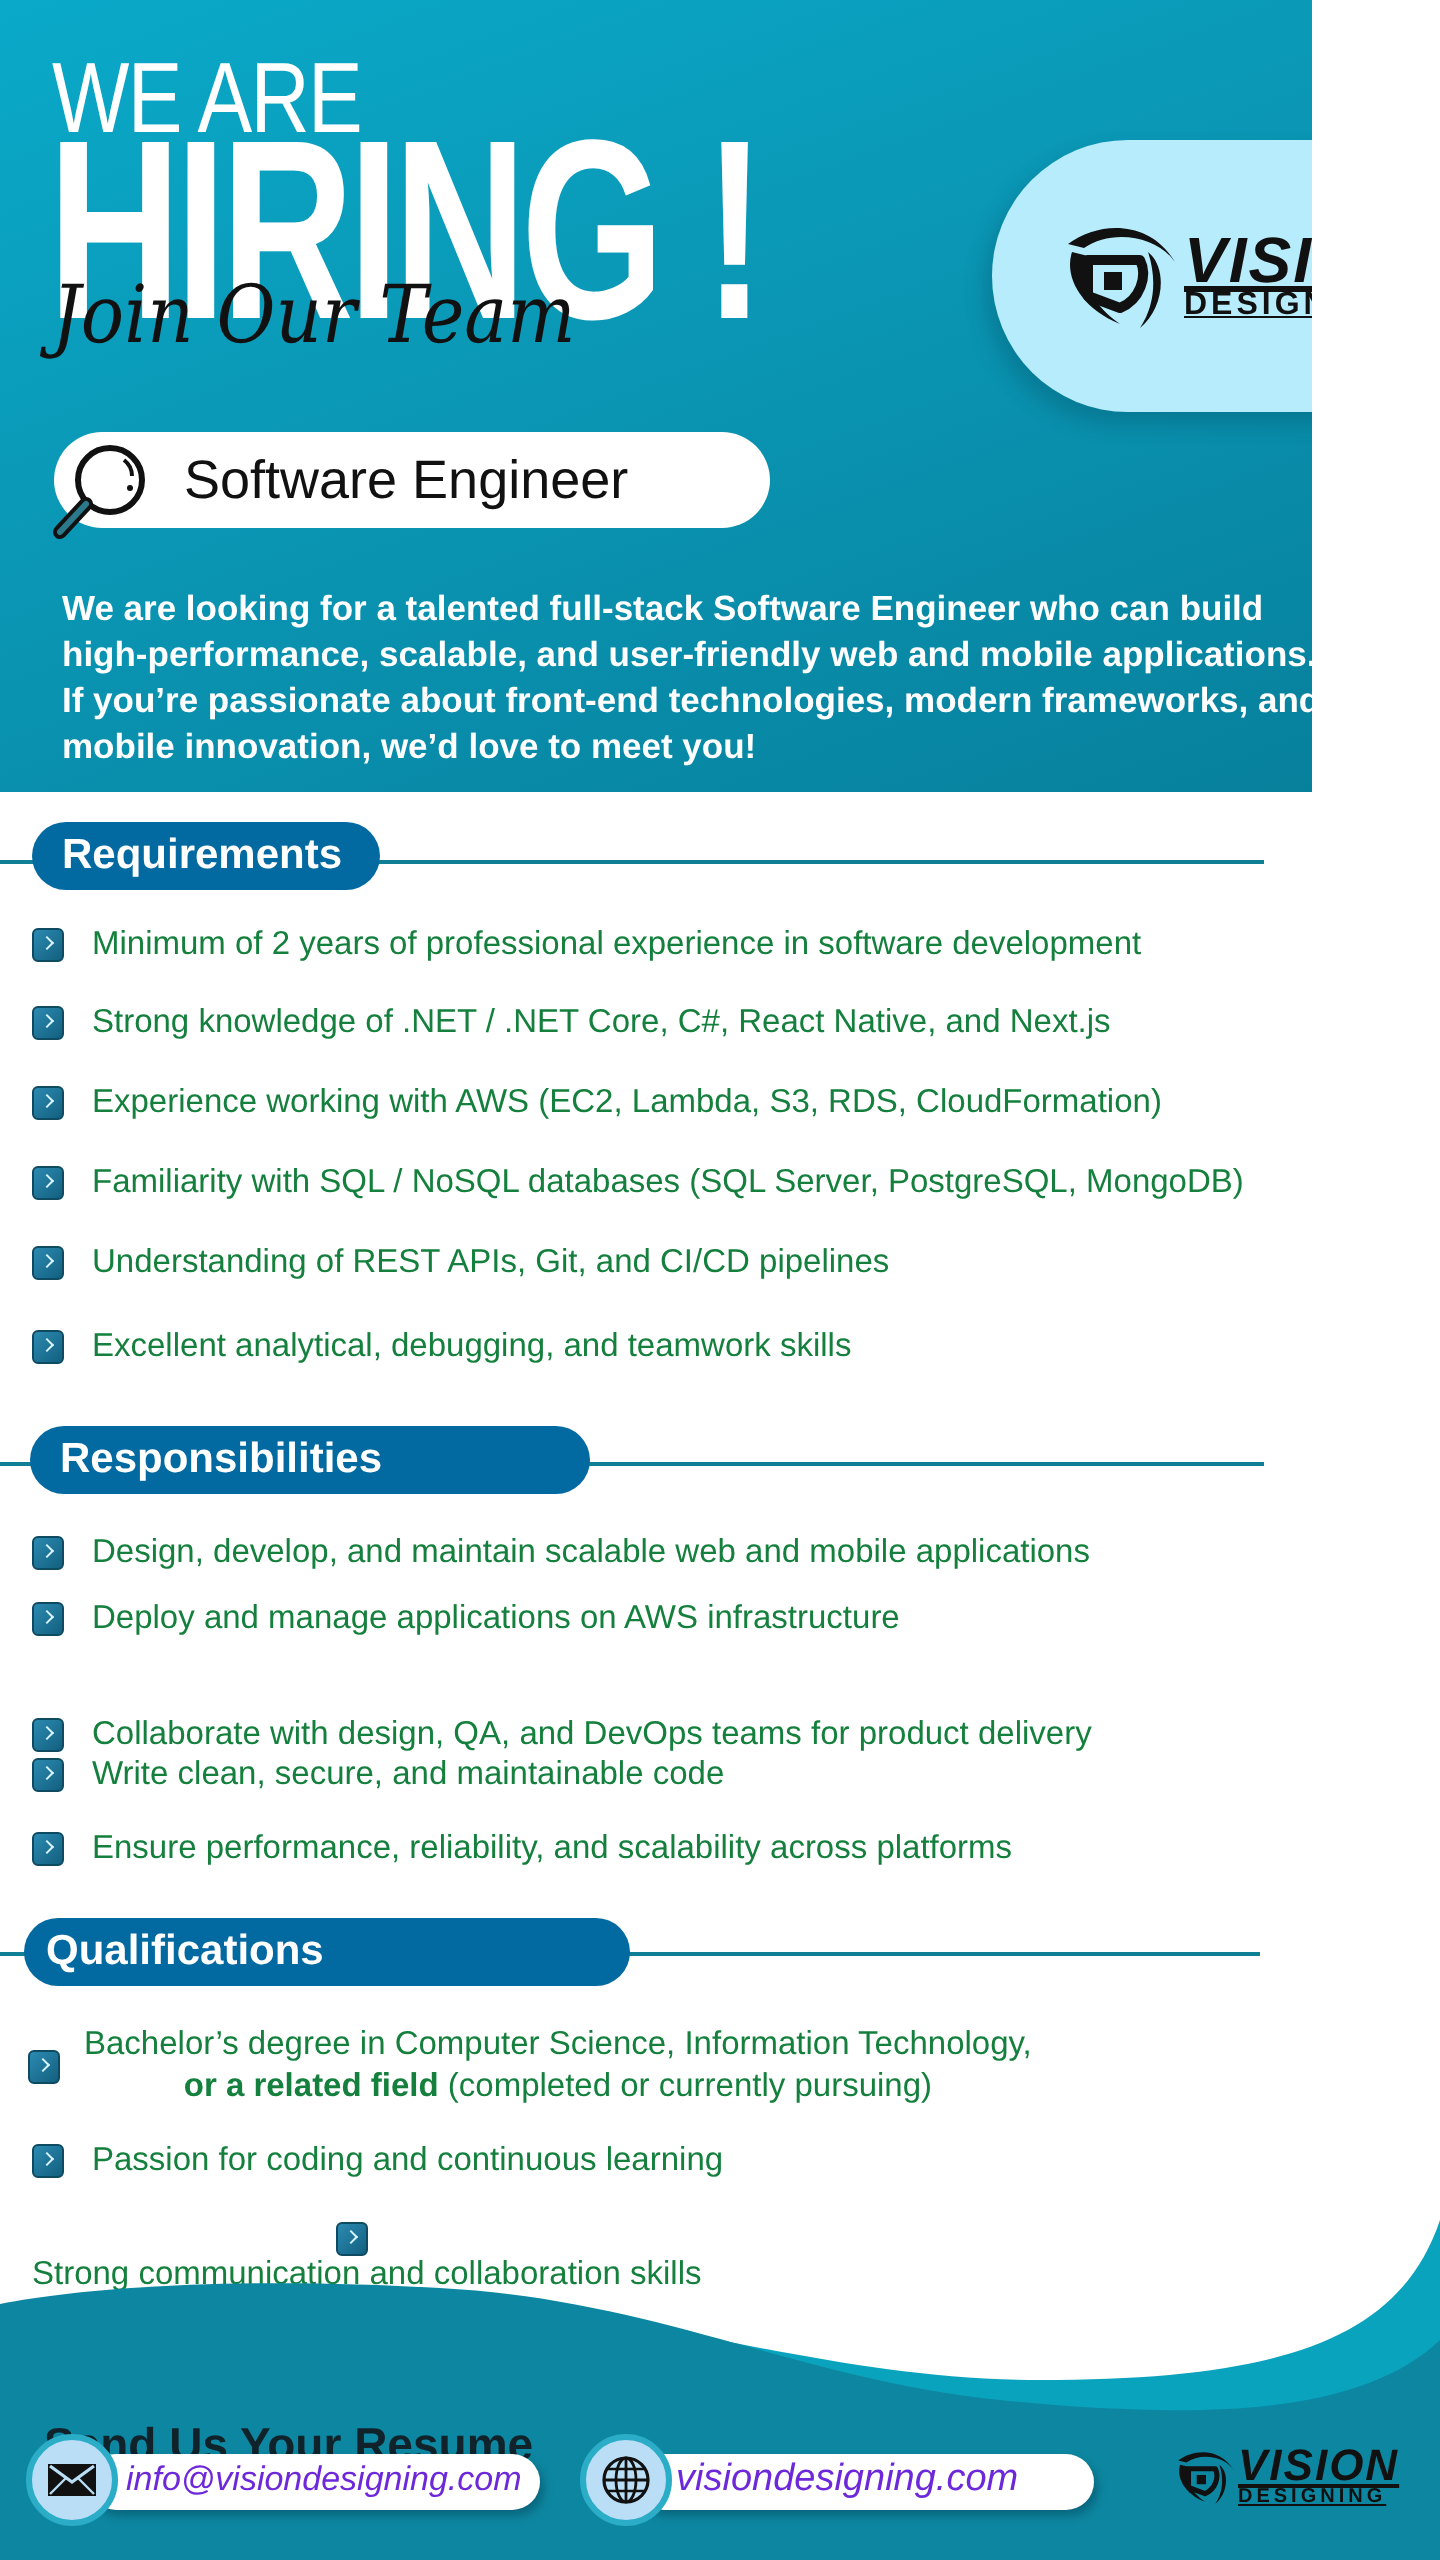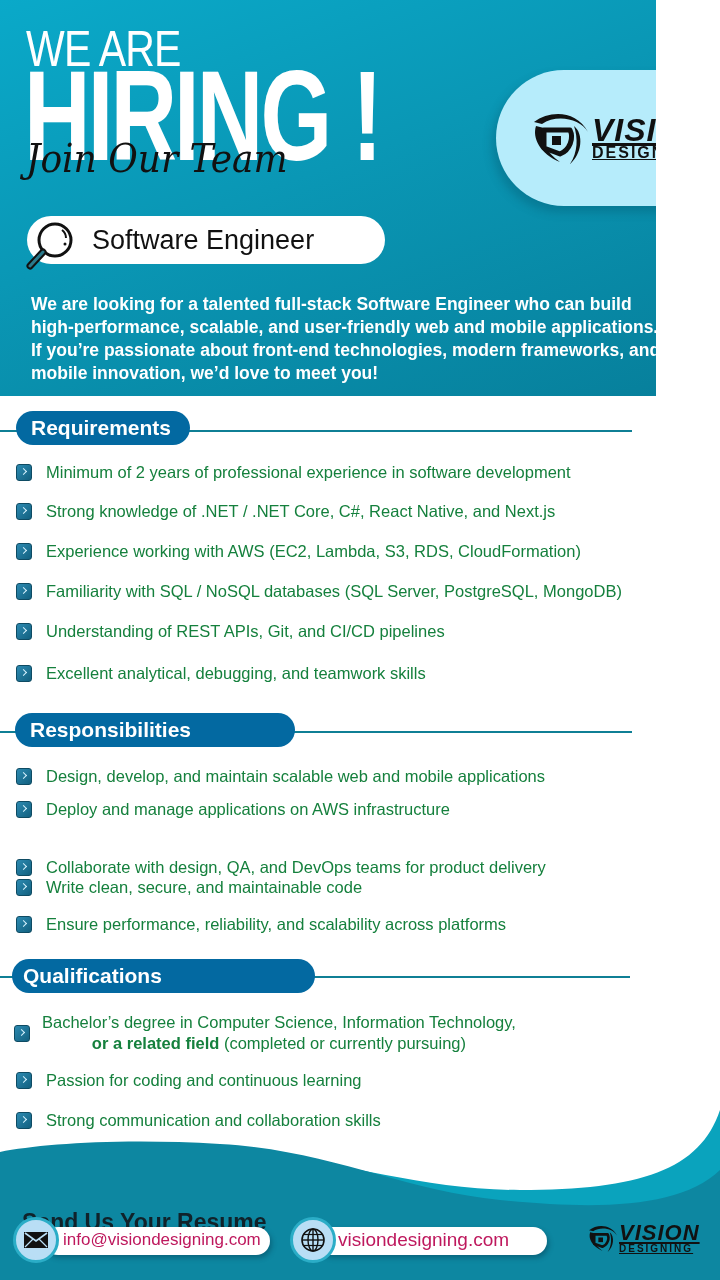--- a/index.html
+++ b/index.html
@@ -98,21 +98,21 @@
   .contact-pill {
     position: absolute; height: 28px; background: #fff; border-radius: 14px;
     box-shadow: 2px 3px 5px rgba(0,40,60,0.35);
   }
   .contact-circle {
     position: absolute; width: 46px; height: 46px; border-radius: 50%;
     background: #b9def5; border: 3px solid #2badc7;
     display: flex; align-items: center; justify-content: center;
   }
   .contact-text {
-    position: absolute; font-size: 17px; color: #be185d; font-weight: 400;
+    position: absolute; font-size: 17px; color: #6d28d9; font-weight: 400; font-style: italic;
   }
   .logo-bottom { left: 587px; top: 1222px; }
   .logo-bottom .vision { font-size: 22px; }
   .logo-bottom .designing { font-size: 10px; }
 </style>
 </head>
 <body>
 
 <div class="header">
   <div class="we-are">WE ARE</div>
@@ -206,21 +206,21 @@
   <span class="bullet" style="margin-right:12px;"></span>
   <span class="item-text">
     <span>Bachelor’s degree in Computer Science, Information Technology,</span><br>
     <b>or a  related field</b><span> (completed or currently pursuing)</span>
   </span>
 </div>
 <div class="item" style="top:1071px;text-align:center;">
   <span class="bullet"></span>
   <span class="item-text">Passion for coding and continuous learning</span>
 </div>
-<div class="item" style="top:1111px;">
+<div class="item" style="top:1111px;flex-direction:column;">
   <span class="bullet"></span>
   <span class="item-text">Strong communication and collaboration skills</span>
 </div>
 
 <svg class="footer-wave" viewBox="0 0 720 240" preserveAspectRatio="none">
   <path d="M720 70 C700 130, 640 150, 520 150 C420 150, 340 120, 230 110 C120 100, 40 110, 0 118 L0 240 L720 240 Z" fill="#0aa3bd"></path>
   <path d="M720 130 C680 168, 600 170, 500 160 C400 150, 330 110, 220 104 C120 98, 40 104, 0 112 L0 240 L720 240 Z" fill="#0d87a1"></path>
 </svg>
 
 <div class="resume-title">Send Us Your Resume</div>

